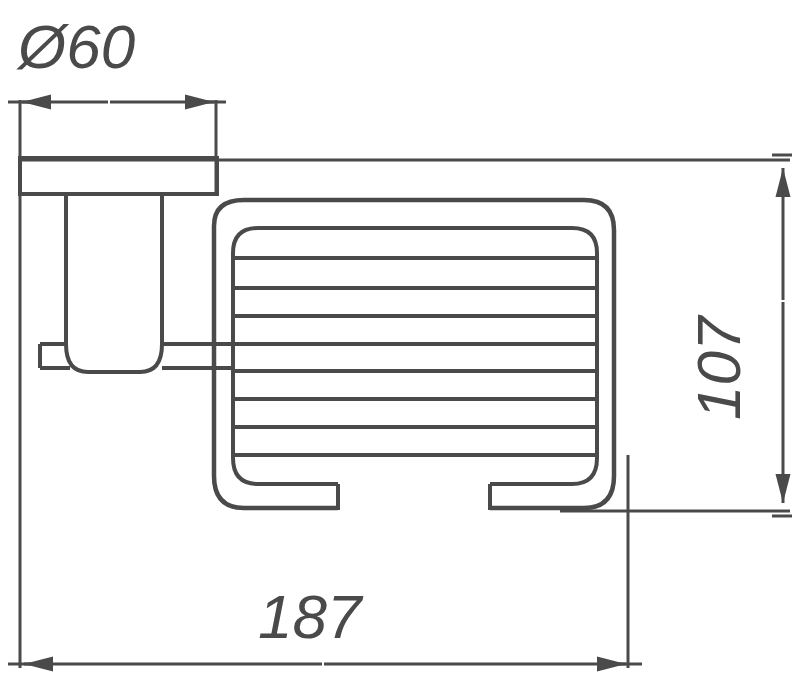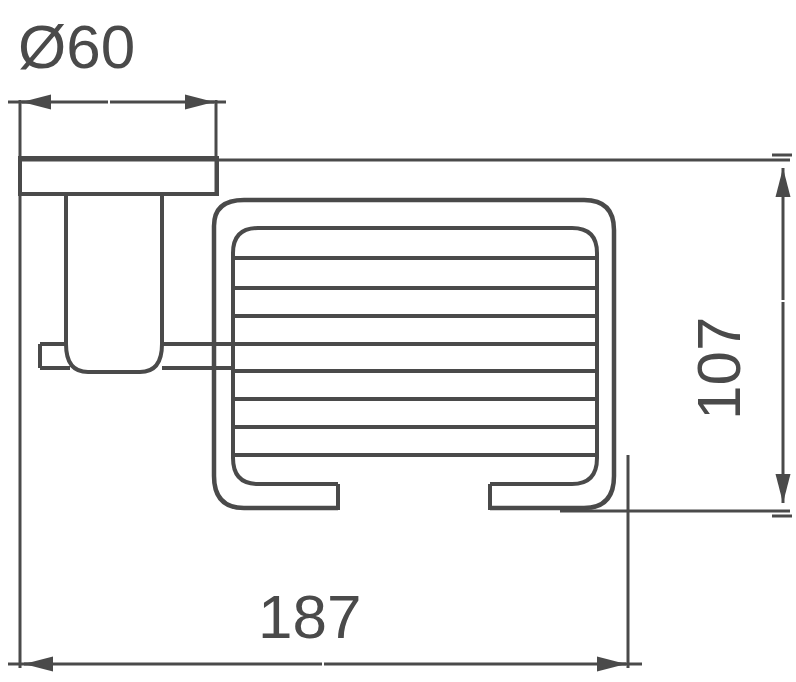--- a/index.html
+++ b/index.html
@@ -12,20 +12,21 @@
     height: 682px;
     font-family: "Liberation Sans", sans-serif;
     overflow: hidden;
     position: relative;
   }
   #drawing-root {
     position: relative;
     width: 708px;
     height: 682px;
     background: #f9a8d4;
+    font-style: italic;
   }
   svg#technical-drawing {
     display: block;
     width: 796px;
     height: 682px;
   }
   .dim-text {
     font-family: "Liberation Sans", sans-serif;
     font-weight: 400;
     fill: #4a4a4a;

